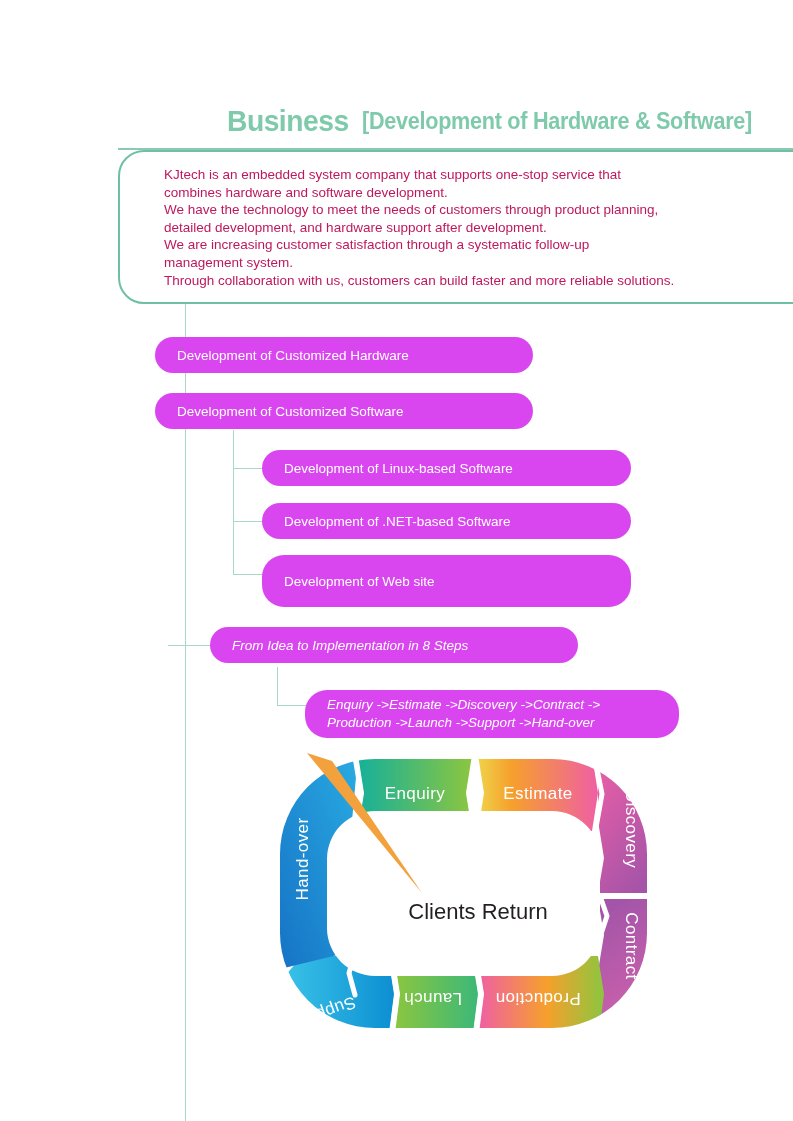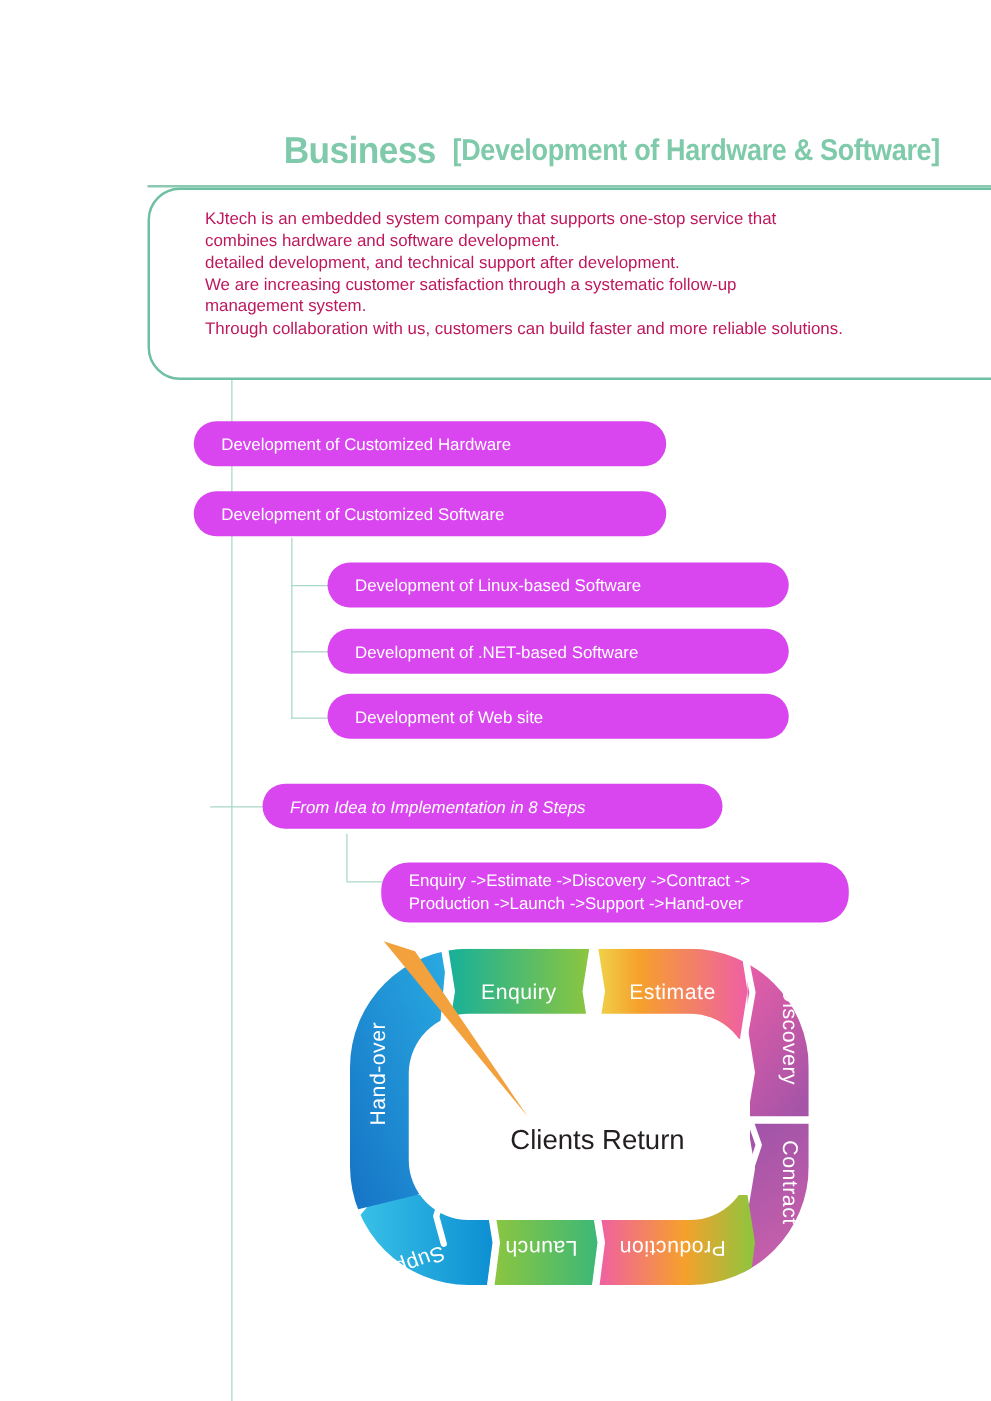--- a/index.html
+++ b/index.html
@@ -37,21 +37,21 @@
   
   .vline{position:absolute;background:#a9d8c6;width:1px;}
   .hline{position:absolute;background:#a9d8c6;height:1px;}
 
   
   .pill{
     position:absolute;background:#d946ef;border-radius:22px;
     color:#ffffff;font-size:13.5px;display:flex;align-items:center;
     box-sizing:border-box;padding-left:22px;
   }
-  .pill.two-line{align-items:center;line-height:18px;}
+  .pill.two-line{align-items:center;line-height:18px;font-style:italic;}
   .pill span{display:block;}
 
   
   #cycle{position:absolute;left:262px;top:741px;width:430px;height:320px;}
   #cycle svg{display:block;}
   .seg-label{
     fill:#ffffff;font-family:"Liberation Sans","DejaVu Sans",sans-serif;
     font-size:17px;letter-spacing:.4px;
   }
   #center-label{
@@ -66,21 +66,22 @@
 
   <div id="title-block">
     <span id="title-main">Business</span><span id="title-sub">[Development of Hardware &amp; Software]</span>
   </div>
   <div id="title-rule"></div>
 
   <div id="desc-box"></div>
   <div id="desc-text">
     <div>KJtech is an embedded system company that supports one-stop service that</div>
     <div>combines hardware and software development.</div>
-    <div>detailed development, and technical support after development.</div>
+    <div>We have the technology to meet the needs of customers through product planning,</div>
+    <div>detailed development, and hardware support after development.</div>
     <div>We are increasing customer satisfaction through a systematic follow-up</div>
     <div>management system.</div>
     <div>Through collaboration with us, customers can build faster and more reliable solutions.</div>
   </div>
 
   <div class="vline" style="left:185px;top:304px;height:817px;"></div>
 
   <div class="vline" style="left:233px;top:430px;height:145px;"></div>
 
   <div class="hline" style="left:233px;top:468px;width:32px;"></div>
@@ -101,21 +102,21 @@
   </div>
 
   <div class="pill" style="left:262px;top:450px;width:369px;height:36px;">
     <span>Development of Linux-based Software</span>
   </div>
 
   <div class="pill" style="left:262px;top:503px;width:369px;height:36px;text-align:right;">
     <span>Development of .NET-based Software</span>
   </div>
 
-  <div class="pill" style="left:262px;top:555px;width:369px;height:36px;">
+  <div class="pill" style="left:262px;top:555px;width:369px;height:52px;">
     <span>Development of Web site</span>
   </div>
 
   <div class="pill" style="left:210px;top:627px;width:368px;height:36px;font-style:italic;">
     <span>From Idea to Implementation in 8 Steps</span>
   </div>
 
   <div class="pill two-line" style="left:305px;top:690px;width:374px;height:48px;">
     <span>
       <span>Enquiry -&gt;Estimate -&gt;Discovery -&gt;Contract -&gt;</span>

